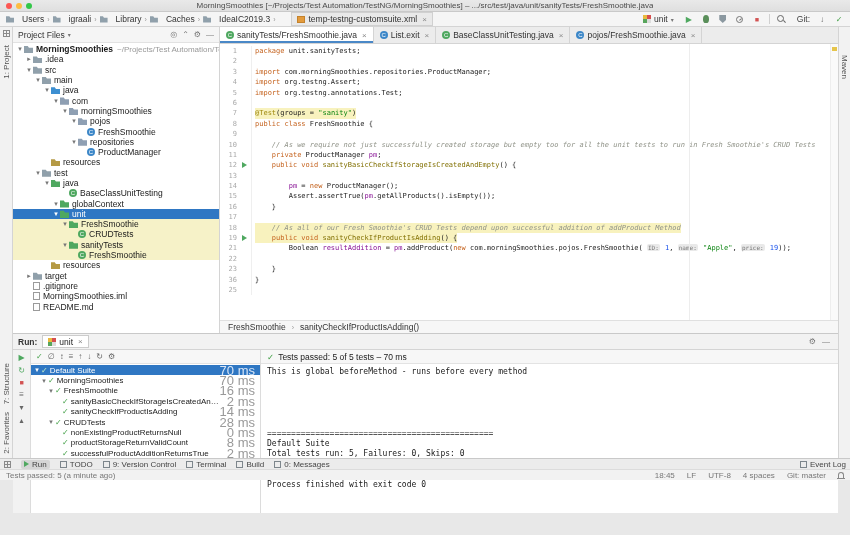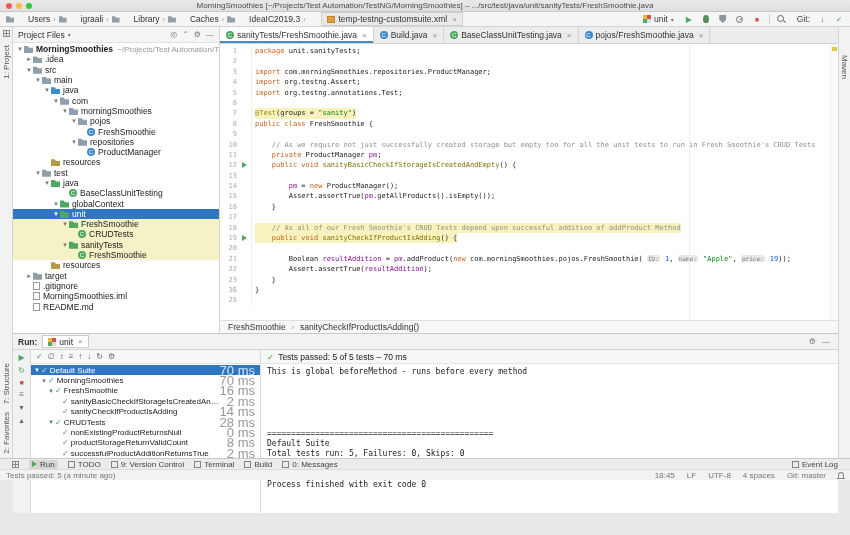--- a/index.html
+++ b/index.html
@@ -12,21 +12,21 @@
     display:flex; align-items:center; justify-content:center; position:relative; flex:none; }
   .traffic { position:absolute; left:6px; top:3px; display:flex; gap:4px; }
   .dot { width:6px; height:6px; border-radius:50%; display:inline-block; }
   .dot.red{background:#fc5753}.dot.yellow{background:#fdbc40}.dot.green{background:#33c748}
   .title-text { font-size:8px; color:#4a4a4a; white-space:nowrap; overflow:hidden; }
 
   
   .navbar { height:15px; background:#f5f5f5; border-bottom:1px solid #d4d4d4; display:flex; align-items:center;
     padding:0 6px; flex:none; }
   .crumbs { display:flex; align-items:center; gap:1px; }
-  .crumb { display:flex; align-items:center; gap:14px; font-size:8.5px; color:#333; }
+  .crumb { display:flex; align-items:center; gap:8px; font-size:8.5px; color:#333; }
   .crumb-sep { color:#999; font-size:7px; margin:0 2px; }
   .icon { display:inline-block; width:9px; height:8px; flex:none; }
   .icon.sm { width:8px; height:7px; }
   .i-folder,.i-folder-src,.i-folder-test,.i-folder-res,.i-package,.i-package-test {
     clip-path:polygon(0 12%,42% 12%,55% 32%,100% 32%,100% 100%,0 100%); }
   .i-folder{background:#90a0ab}
   .i-folder-src{background:#3d8fd1}
   .i-folder-test{background:#4fa860}
   .i-folder-res{background:#b59a45}
   .i-package{background:#8e9fb3}
@@ -105,21 +105,21 @@
   .margin-line { position:absolute; top:0; bottom:0; left:469px; width:1px; background:#ededed; }
   .stripe { position:absolute; right:0; top:0; bottom:0; width:8px; background:#fafafa; border-left:1px solid #eee; }
   .stripe-mark { position:absolute; right:1px; top:3px; width:5px; height:4px; background:#e6c54c; }
   .code-line { display:flex; height:10.4px; line-height:10.4px; font-family:"DejaVu Sans Mono",monospace; font-size:7px; }
   .ln { width:20px; flex:none; text-align:right; color:#a9a9a9; padding-right:3px; }
   .gut { width:12px; flex:none; position:relative; border-right:1px solid #efefef; margin-right:3px; }
   .run-icon { position:absolute; left:2px; top:2.2px; width:0; height:0; border-left:5px solid #4fa860;
     border-top:3px solid transparent; border-bottom:3px solid transparent; display:inline-block; }
   .lt { white-space:pre; }
   .lt.hl { background:#f8f2be; }
-  .tok-kw{color:#c4611c} .tok-ann{color:#9e880d} .tok-str{color:#0a8410} .tok-com{color:#8f9287;}
+  .tok-kw{color:#c4611c} .tok-ann{color:#9e880d} .tok-str{color:#0a8410} .tok-com{color:#8f9287;font-style:italic}
   .tok-num{color:#1750eb} .tok-fld{color:#871094} .tok-meth{color:#806f00} .tok-pln{color:#1a1a1a}
   .tok-hint{background:#e9e9e9;color:#787878;border-radius:2px;padding:0 1px;margin-right:1px;font-size:6px}
   .ed-crumbs { height:13px; flex:none; background:#f7f7f7; border-top:1px solid #e0e0e0; display:flex;
     align-items:center; gap:4px; padding:0 8px; font-size:8.5px; color:#333; }
 
   
   .run-panel { height:180px; flex:none; border-top:1px solid #c9c9c9; background:#f2f2f2; display:flex;
     flex-direction:column; }
   .rp-header { height:15px; flex:none; display:flex; align-items:center; gap:5px; padding:0 5px; font-size:8.5px; }
   .rp-title { color:#333; font-weight:bold; }
@@ -147,21 +147,21 @@
   .test-row.selected .chev8 { color:#fff; }
   .test-row.selected .test-check { color:#c6f0c8; }
   .rp-console { flex:1; display:flex; flex-direction:column; min-width:0; }
   .console-header { height:14px; flex:none; background:#f7f7f7; border-bottom:1px solid #e3e3e3; display:flex;
     align-items:center; gap:4px; padding:0 6px; font-size:8.5px; color:#1a1a1a; }
   .console { flex:1; background:#fff; font-family:"DejaVu Sans Mono",monospace; font-size:8px; line-height:10.3px;
     padding:3px 6px; overflow:hidden; white-space:pre; color:#1a1a1a; }
 
   
   .toolbar-bottom { height:11px; flex:none; background:#ececec; border-top:1px solid #c9c9c9; display:flex;
-    align-items:center; font-size:8px; color:#444; padding:0 12px; gap:10px; }
+    align-items:center; font-size:8px; color:#444; padding:0 4px; gap:10px; }
   #sb-buttons { display:flex; gap:10px; align-items:center; }
   .sb-btn { display:inline-flex; align-items:center; gap:3px; }
   .sb-btn.active { background:#d5d5d5; border-radius:2px; padding:0 3px; }
   .sbi { width:7px; height:7px; flex:none; }
   .sbi.sq { border:1px solid #7d868c; }
   .sbi.play { width:0; height:0; border-left:5px solid #4fa860; border-top:3px solid transparent;
     border-bottom:3px solid transparent; }
   .sb-right { margin-left:auto; display:flex; align-items:center; gap:3px; }
   .statusbar { height:11px; flex:none; background:#f2f2f2; border-top:1px solid #dcdcdc; display:flex;
     align-items:center; font-size:8px; color:#777; padding:0 6px; gap:12px; }
@@ -405,21 +405,21 @@
 
         <div class="editor">
           <div id="editor-tabs" class="tabs">
               <div class="etab active">
                 <span class="icon i-class-test">C</span>
                 <span>sanityTests/FreshSmoothie.java</span>
                 <span class="tab-close">×</span>
               </div>
               <div class="etab">
                 <span class="icon i-class">C</span>
-                <span>Build.java</span>
+                <span>List.exit</span>
                 <span class="tab-close">×</span>
               </div>
               <div class="etab">
                 <span class="icon i-class-test">C</span>
                 <span>BaseClassUnitTesting.java</span>
                 <span class="tab-close">×</span>
               </div>
               <div class="etab">
                 <span class="icon i-class">C</span>
                 <span>pojos/FreshSmoothie.java</span>
@@ -521,33 +521,27 @@
                   <span class="lt hl"><span class="tok-pln">    </span><span class="tok-com">// As all of our Fresh Smoothie's CRUD Tests depend upon successful addition of addProduct Method</span></span>
                 </div>
                 <div class="code-line">
                   <span class="ln">19</span>
                   <span class="gut">
                     <span class="run-icon"></span>
                   </span>
                   <span class="lt hl"><span class="tok-pln">    </span><span class="tok-kw">public void </span><span class="tok-meth">sanityCheckIfProductIsAdding</span><span class="tok-pln">() {</span></span>
                 </div>
                 <div class="code-line">
-                  <span class="ln">20</span>
-                  <span class="gut"></span>
-                  <span class="lt"> </span>
-                </div>
-                <div class="code-line">
                   <span class="ln">21</span>
                   <span class="gut"></span>
                   <span class="lt"><span class="tok-pln">        Boolean </span><span class="tok-fld">resultAddition</span><span class="tok-pln"> = </span><span class="tok-fld">pm</span><span class="tok-pln">.addProduct(</span><span class="tok-kw">new</span><span class="tok-pln"> com.morningSmoothies.pojos.FreshSmoothie( </span><span class="tok-hint">ID:</span><span class="tok-pln"> </span><span class="tok-num">1</span><span class="tok-pln">, </span><span class="tok-hint">name:</span><span class="tok-pln"> </span><span class="tok-str">"Apple"</span><span class="tok-pln">, </span><span class="tok-hint">price:</span><span class="tok-pln"> </span><span class="tok-num">19</span><span class="tok-pln">));</span></span>
                 </div>
                 <div class="code-line">
                   <span class="ln">22</span>
                   <span class="gut"></span>
-                  <span class="lt"><span class="tok-pln">        Assert.assertTrue(</span><span class="tok-fld">resultAddition</span><span class="tok-pln">);</span></span>
                 </div>
                 <div class="code-line">
                   <span class="ln">23</span>
                   <span class="gut"></span>
                   <span class="lt"><span class="tok-pln">    }</span></span>
                 </div>
                 <div class="code-line">
                   <span class="ln">36</span>
                   <span class="gut"></span>
                   <span class="lt"><span class="tok-pln">}</span></span>

